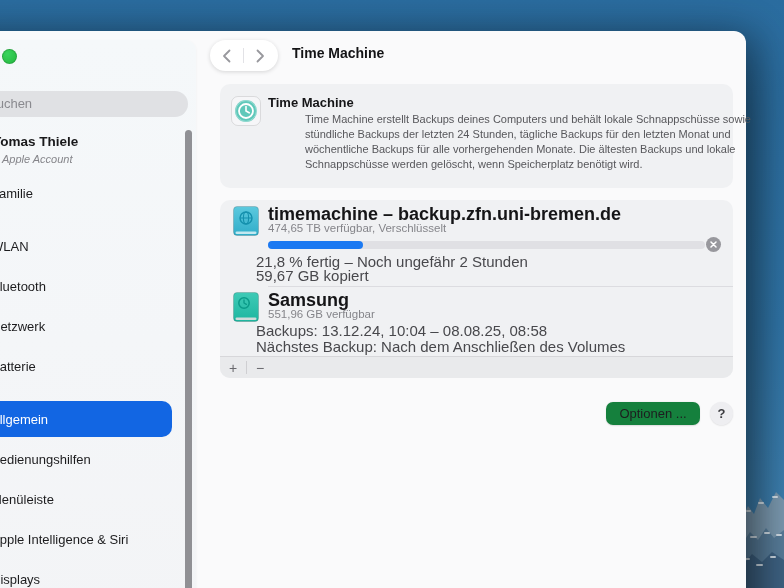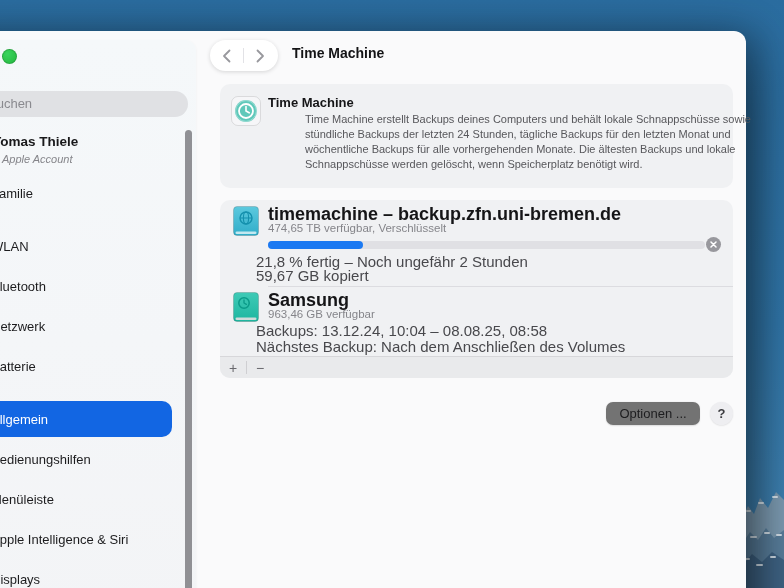--- a/index.html
+++ b/index.html
@@ -61,21 +61,21 @@
   .fill{height:8px;border-radius:4px;background:#1b79f2;}
   .stopbtn{position:absolute;left:486px;top:37px;width:15px;height:15px;border-radius:50%;
     background:#98989d;display:flex;align-items:center;justify-content:center;cursor:default;}
   .sep{position:absolute;left:48px;right:0;top:86px;height:1px;background:#dcdce0;}
   .lfoot{position:absolute;left:0;right:0;bottom:0;height:22px;background:#e9eaec;
     border-top:1px solid #d7d7da;display:flex;align-items:center;}
   .pm{width:26px;text-align:center;font-size:14px;color:#68686d;cursor:default;line-height:20px;}
   .pmdiv{width:1px;height:13px;background:#cfcfd2;}
 
   .optbtn{position:absolute;left:410px;top:371px;width:94px;height:23px;border:0;border-radius:7px;
-    background:#737373;font-size:13px;color:#1d1d1f;box-shadow:0 .5px 1.5px rgba(0,0,0,.12);cursor:default;}
+    background:#15803d;font-size:13px;color:#1d1d1f;box-shadow:0 .5px 1.5px rgba(0,0,0,.12);cursor:default;}
   .helpbtn{position:absolute;left:514px;top:371px;width:23px;height:23px;border:0;border-radius:50%;
     background:#eeeef1;font-size:13px;font-weight:700;color:#3c3c40;box-shadow:0 .5px 1.5px rgba(0,0,0,.12);cursor:default;}
 </style>
 </head>
 <body>
 
 <div class="stage">
 
   <svg class="mountain" width="42" height="140" viewBox="0 0 42 140">
     <polygon points="0,140 0,70 6,58 12,66 18,50 26,60 34,44 42,52 42,140" fill="#7d9cb3"></polygon>
@@ -213,21 +213,21 @@
               <stop offset="0" stop-color="#3fcab6"></stop>
                   <stop offset="1" stop-color="#1db6a0"></stop>
             </linearGradient>
               </defs>
             <rect x="0.5" y="0.5" width="25" height="29" rx="3.5" fill="url(#gT)" stroke="rgba(0,0,0,.15)"></rect>
             <rect x="2.5" y="25.5" width="21" height="2.6" rx="1.3" fill="#dadcdd" opacity=".95"></rect>
             <circle cx="11" cy="11" r="5.2" fill="none" stroke="#0a9a88" stroke-width="1.5"></circle>
             <path d="M11 7.8 L11 11 L13.4 12.4" fill="none" stroke="#0a9a88" stroke-width="1.3" stroke-linecap="round"></path>
           </svg>
           <div class="t13" style="top:90px">Samsung</div>
-          <div class="t11g" style="top:108px">963,46 GB verfügbar</div>
+          <div class="t11g" style="top:108px">551,96 GB verfügbar</div>
           <div class="t11d" style="top:122px">Backups: 13.12.24, 10:04 – 08.08.25, 08:58</div>
           <div class="t11d" style="top:138px">Nächstes Backup: Nach dem Anschließen des Volumes</div>
         </div>
 
         <div class="lfoot">
           <div class="pm">+</div>
           <div class="pmdiv"></div>
           <div class="pm">−</div>
         </div>
       </div>

